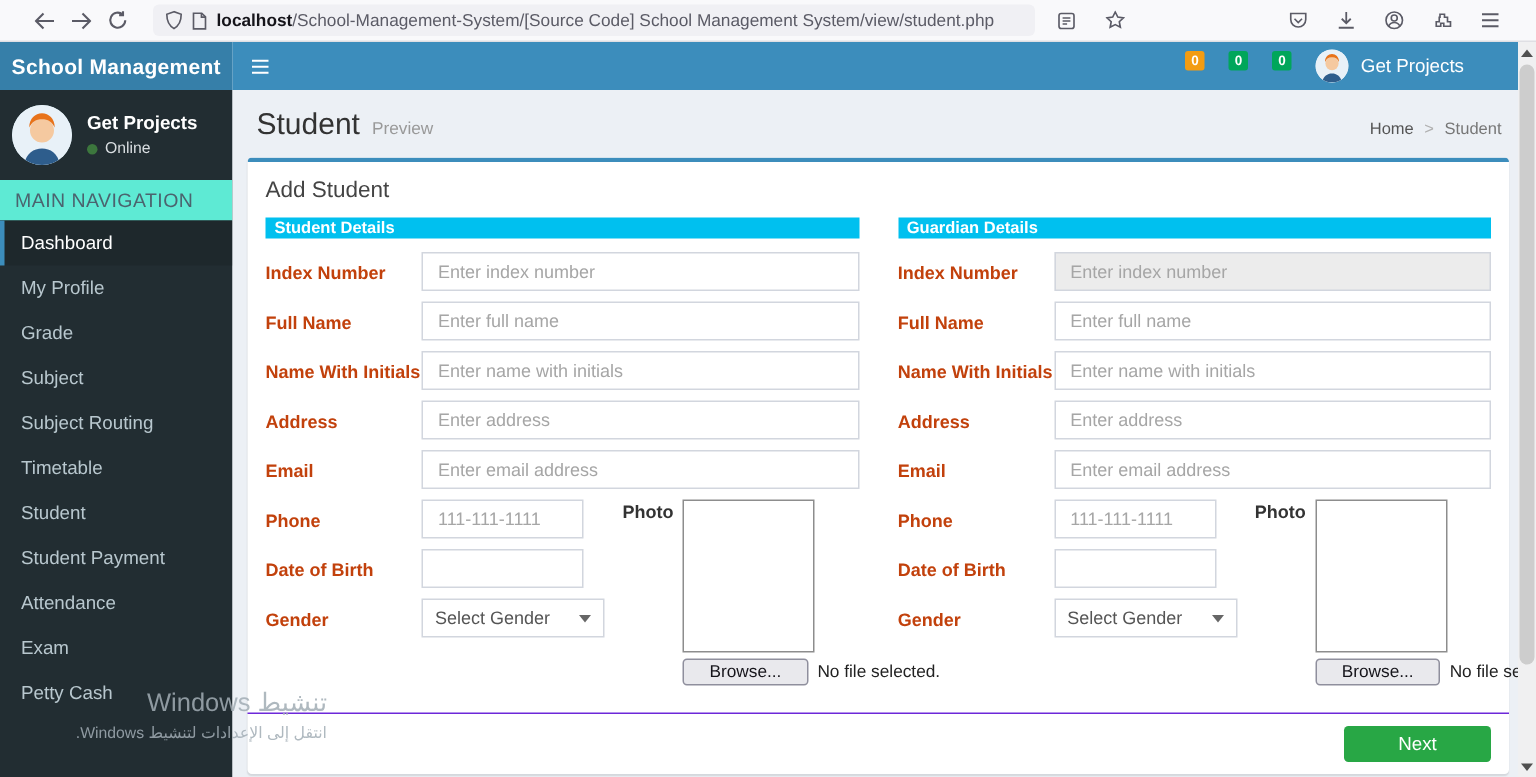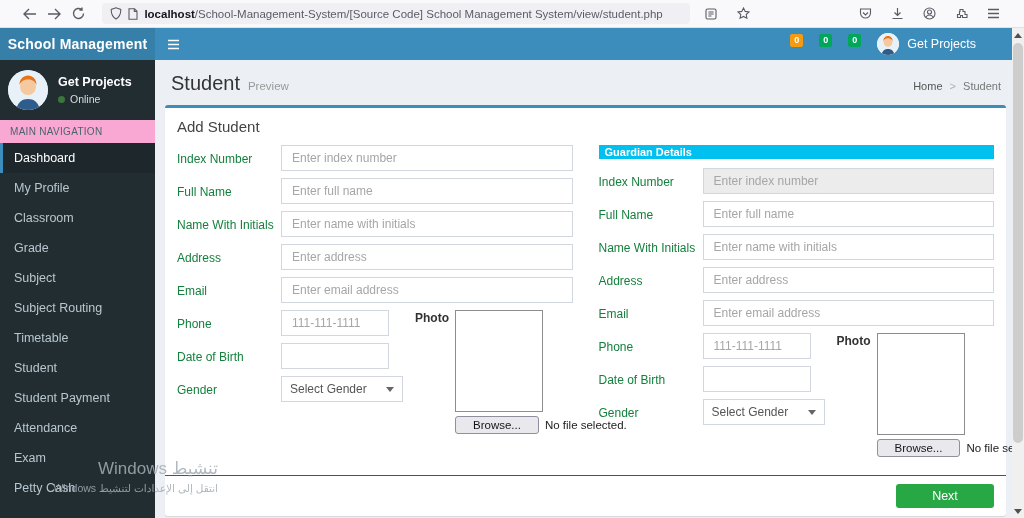--- a/index.html
+++ b/index.html
@@ -34,41 +34,41 @@
   .sidebar { width:155px; background:#222d32; flex-shrink:0; overflow:hidden; }
   .content { flex:1; background:#ecf0f5; position:relative; padding:0 18px 0 10px; }
 
   
   .user-panel { display:flex; padding:10px 8px; align-items:center; }
   .avatar-lg { width:40px; height:40px; border-radius:50%; overflow:hidden; background:#d9eef7; flex-shrink:0; }
   .user-meta { margin-left:10px; }
   .user-name { color:#fff; font-weight:bold; font-size:12.5px; }
   .user-status { color:#d8dde0; font-size:10.5px; margin-top:4px; display:flex; align-items:center; }
   .dot { width:7px; height:7px; border-radius:50%; background:#3c763d; margin-right:5px; }
-  .nav-header { background:#f9a8d4; color:#4b646f; font-size:10px; padding:6px 10px; letter-spacing:.3px; }
+  .nav-header { background:#5eead4; color:#4b646f; font-size:13px; padding:6px 10px; letter-spacing:.3px; }
   .menu { list-style:none; }
   .menu li { padding:8px 11px; font-size:12.5px; color:#b8c7ce; border-left:3px solid transparent; cursor:pointer; }
   .menu li.active { background:#1e282c; color:#fff; border-left-color:#3c8dbc; }
 
   
   .content-header { display:flex; align-items:baseline; padding:12px 5px 10px 6px; }
   .page-title { font-size:20px; color:#333; font-weight:normal; }
   .page-subtitle { font-size:11.5px; color:#999; margin-left:8px; }
   .breadcrumb { margin-left:auto; font-size:11px; color:#555; }
   .breadcrumb .sep { color:#b0b0b0; margin:0 4px; }
   .breadcrumb .current { color:#777; }
 
   
   .card { background:#fff; border-top:3px solid #3c8dbc; border-radius:3px; box-shadow:0 1px 1px rgba(0,0,0,.1); }
   .card-title { font-size:15px; color:#444; padding:10px 12px 6px; }
   .card-body { display:flex; gap:26px; padding:4px 12px 6px; }
   .col { flex:1; min-width:0; }
   .sec-bar { background:#00c0ef; color:#fff; font-size:11px; font-weight:bold; padding:1px 6px; margin-bottom:9px; }
   .frow { display:flex; margin-bottom:7px; }
-  .flabel { width:104px; flex-shrink:0; font-size:12px; font-weight:normal; color:#15803d; padding-top:7px; }
+  .flabel { width:104px; flex-shrink:0; font-size:12px; font-weight:bold; color:#c2410c; padding-top:7px; }
   .finput { flex:1; min-width:0; height:26px; border:1px solid #d2d6de; padding:0 10px; font-size:12px; color:#555; font-family:"Liberation Sans",sans-serif; background:#fff; }
   .finput::placeholder { color:#a6a6a6; }
   .finput:disabled { background:#ececec; }
   .narrow { flex:none; width:108px; }
   .bottom-zone { position:relative; min-height:136px; }
   .selectbox { width:122px; height:26px; border:1px solid #d2d6de; display:flex; align-items:center; padding:0 8px; font-size:12px; color:#555; cursor:pointer; background:#fff; }
   .selectbox .chev { margin-left:auto; width:0; height:0; border-left:4px solid transparent; border-right:4px solid transparent; border-top:5px solid #666; }
   .photo-group { position:absolute; left:238px; top:0; display:flex; }
   .photo-label { font-size:12px; font-weight:bold; color:#333; margin-right:6px; padding-top:1px; }
   .photo-box { width:88px; height:102px; border:1px solid #8d8d8d; background:#fff; }
@@ -216,21 +216,20 @@
         <div class="user-status">
           <span class="dot"></span>
           <span>Online</span>
         </div>
       </div>
     </div>
     <div class="nav-header">MAIN NAVIGATION</div>
     <ul class="menu">
       <li class="active">Dashboard</li>
       <li>My Profile</li>
-      <li>Classroom</li>
       <li>Grade</li>
       <li>Subject</li>
       <li>Subject Routing</li>
       <li>Timetable</li>
       <li>Student</li>
       <li>Student Payment</li>
       <li>Attendance</li>
       <li>Exam</li>
       <li>Petty Cash</li>
     </ul>
@@ -246,20 +245,21 @@
         <span class="current">Student</span>
       </span>
     </div>
 
     <div class="card">
       <div class="card-title">Add Student</div>
 
       <div class="card-body">
 
         <div class="col">
+          <div class="sec-bar">Student Details</div>
           <div class="frow">
               <span class="flabel">Index Number</span>
             <input class="finput" placeholder="Enter index number" style="">
             </div>
           <div class="frow">
               <span class="flabel">Full Name</span>
             <input class="finput" placeholder="Enter full name" style="">
             </div>
           <div class="frow">
               <span class="flabel">Name With Initials</span>

